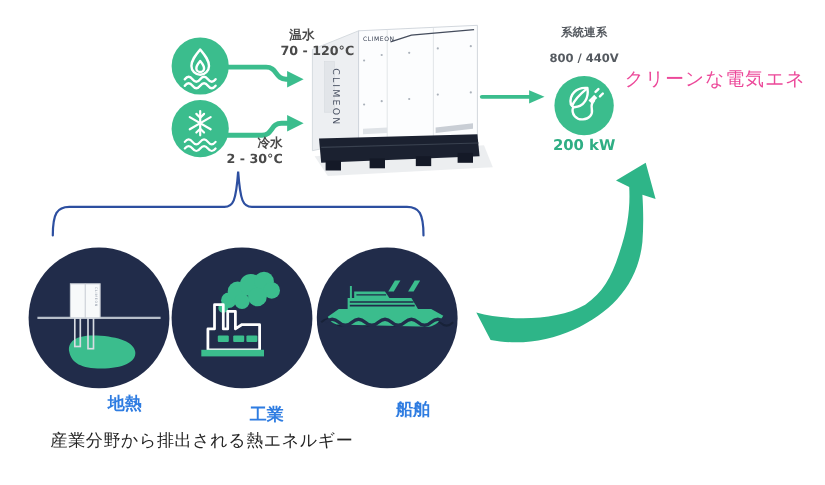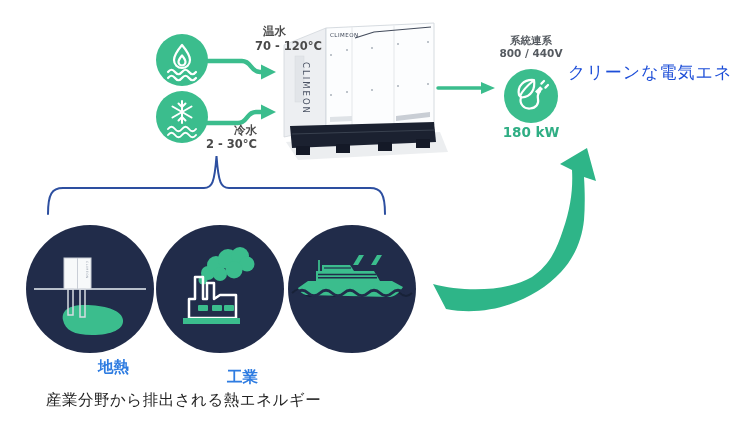--- a/index.html
+++ b/index.html
@@ -11,21 +11,21 @@
   .green-circle{
     border-radius:50%;background:#3bbd8d;display:flex;align-items:center;justify-content:center;
   }
   .navy-circle{
     width:128px;height:128px;border-radius:50%;background:#212c4a;
     display:flex;align-items:center;justify-content:center;
   }
   .io-label{color:#4a4a4a;font-size:11.5px;font-weight:600;text-align:right;line-height:14px;}
   .grid-label{color:#555a60;font-size:10.5px;font-weight:600;text-align:center;line-height:12px;}
   .power-label{color:#2fae84;font-size:13.5px;font-weight:bold;text-align:center;}
-  .message{color:#1d4ed8;font-size:17px;font-weight:500;letter-spacing:1px;line-height:24px;}
+  .message{color:#ec4899;font-size:17px;font-weight:500;letter-spacing:1px;line-height:24px;}
   .source-label{color:#2e7ce1;font-size:15.5px;font-weight:bold;text-align:right;}
   .caption{color:#242424;font-size:15.5px;font-weight:500;letter-spacing:.5px;}
   svg{display:block;}
 </style>
 </head>
 <body>
 
 <div id="canvas">
 
   <svg class="abs" style="left:0;top:0;" width="750" height="441" viewBox="0 0 750 441">
@@ -115,36 +115,36 @@
         <path d="M22.5,12.5 L26,16 L29.5,12.5"></path>
         <path d="M22.5,29.5 L26,26 L29.5,29.5"></path>
         <path d="M12,38 q3.5,-4.5 7,0 t7,0 t7,0 t7,0"></path>
         <path d="M12,44 q3.5,-4.5 7,0 t7,0 t7,0 t7,0"></path>
       </g>
     </svg>
   </div>
   <div class="abs io-label" style="left:177px;top:123px;width:80px;">冷水</div>
   <div class="abs io-label" style="left:177px;top:137px;width:80px;">2 - 30°C</div>
 
-  <div class="abs grid-label" style="left:491px;top:34px;width:80px;">系統連系</div>
+  <div class="abs grid-label" style="left:491px;top:24px;width:80px;">系統連系</div>
   <div class="abs grid-label" style="left:491px;top:47px;width:80px;">800 / 440V</div>
 
   <div class="abs green-circle" style="left:504px;top:69px;width:54px;height:54px;">
     <svg width="54" height="54" viewBox="0 0 54 54">
       <g stroke="#fff" stroke-width="2.2" fill="none" stroke-linecap="round" stroke-linejoin="round">
         <path d="M15,26 C13,17 20,10 30,11 C31.5,20 27,28 18,28.5 C16.5,27.8 15.5,27 15,26 Z"></path>
         <path d="M29,12 C24,16 19,21 16,27"></path>
         <path d="M17,28.5 C15,35 20,40 26,39.5 C32,39 35,35 34,30 C33.3,26.5 34,24.5 36,22.5"></path>
         <path d="M37.4,14.6 L40,12"></path>
         <path d="M41.4,18.6 L44,16"></path>
       </g>
       <polygon points="33.8,25.2 31,22.4 36.2,17.2 39,20" fill="#fff"></polygon>
     </svg>
   </div>
-  <div class="abs power-label" style="left:491px;top:124px;width:80px;">180 kW</div>
+  <div class="abs power-label" style="left:491px;top:124px;width:80px;">200 kW</div>
 
   <div class="abs message" style="left:568px;top:60px;width:180px;">
     <div>クリーンな電気エネ</div>
   </div>
 
   <div class="abs navy-circle" style="left:26px;top:225px;">
     <svg width="128" height="128" viewBox="0 0 128 128">
       <path d="M37,95 C35,85 44,79 62,80 C82,81 96,86 97,95 C98,104 86,110 66,110 C48,110 39,105 37,95 Z" fill="#3bbd8d"></path>
       <line x1="8" y1="64" x2="120" y2="64" stroke="#b7bfca" stroke-width="2"></line>
       <rect x="38" y="33" width="27" height="31" fill="#f7f9fa" stroke="#c9ced6" stroke-width="1"></rect>
@@ -187,16 +187,17 @@
       <polygon points="34,46 34,40 62,40 66,46" fill="#3bbd8d"></polygon>
       <line x1="36" y1="43" x2="63" y2="43" stroke="#212c4a" stroke-width="1.2"></line>
       <line x1="31" y1="35" x2="31" y2="46" stroke="#3bbd8d" stroke-width="1.8"></line>
       <polygon points="28,56 28,46 86,46 92,56" fill="#3bbd8d"></polygon>
       <line x1="30" y1="49.5" x2="88" y2="49.5" stroke="#212c4a" stroke-width="1.5"></line>
       <line x1="30" y1="52.8" x2="89" y2="52.8" stroke="#212c4a" stroke-width="1.5"></line>
       <path d="M10,63 L20,56 L104,56 L115,62 C112,67 108,71 102,72 L18,70 C14,69 11.5,66.5 10,63 Z" fill="#3bbd8d"></path>
       <path d="M8,68 Q14,62.5 20,68 T32,68 T44,68 T56,68 T68,68 T80,68 T92,68 T104,68 T116,68" stroke="#212c4a" stroke-width="3" fill="none"></path>
     </svg>
   </div>
+  <div class="abs source-label" style="left:311px;top:362px;width:80px;">船舶</div>
 
   <div class="abs caption" style="left:46px;top:390px;width:360px;">産業分野から排出される熱エネルギー</div>
 
 </div>
 
 </body></html>

